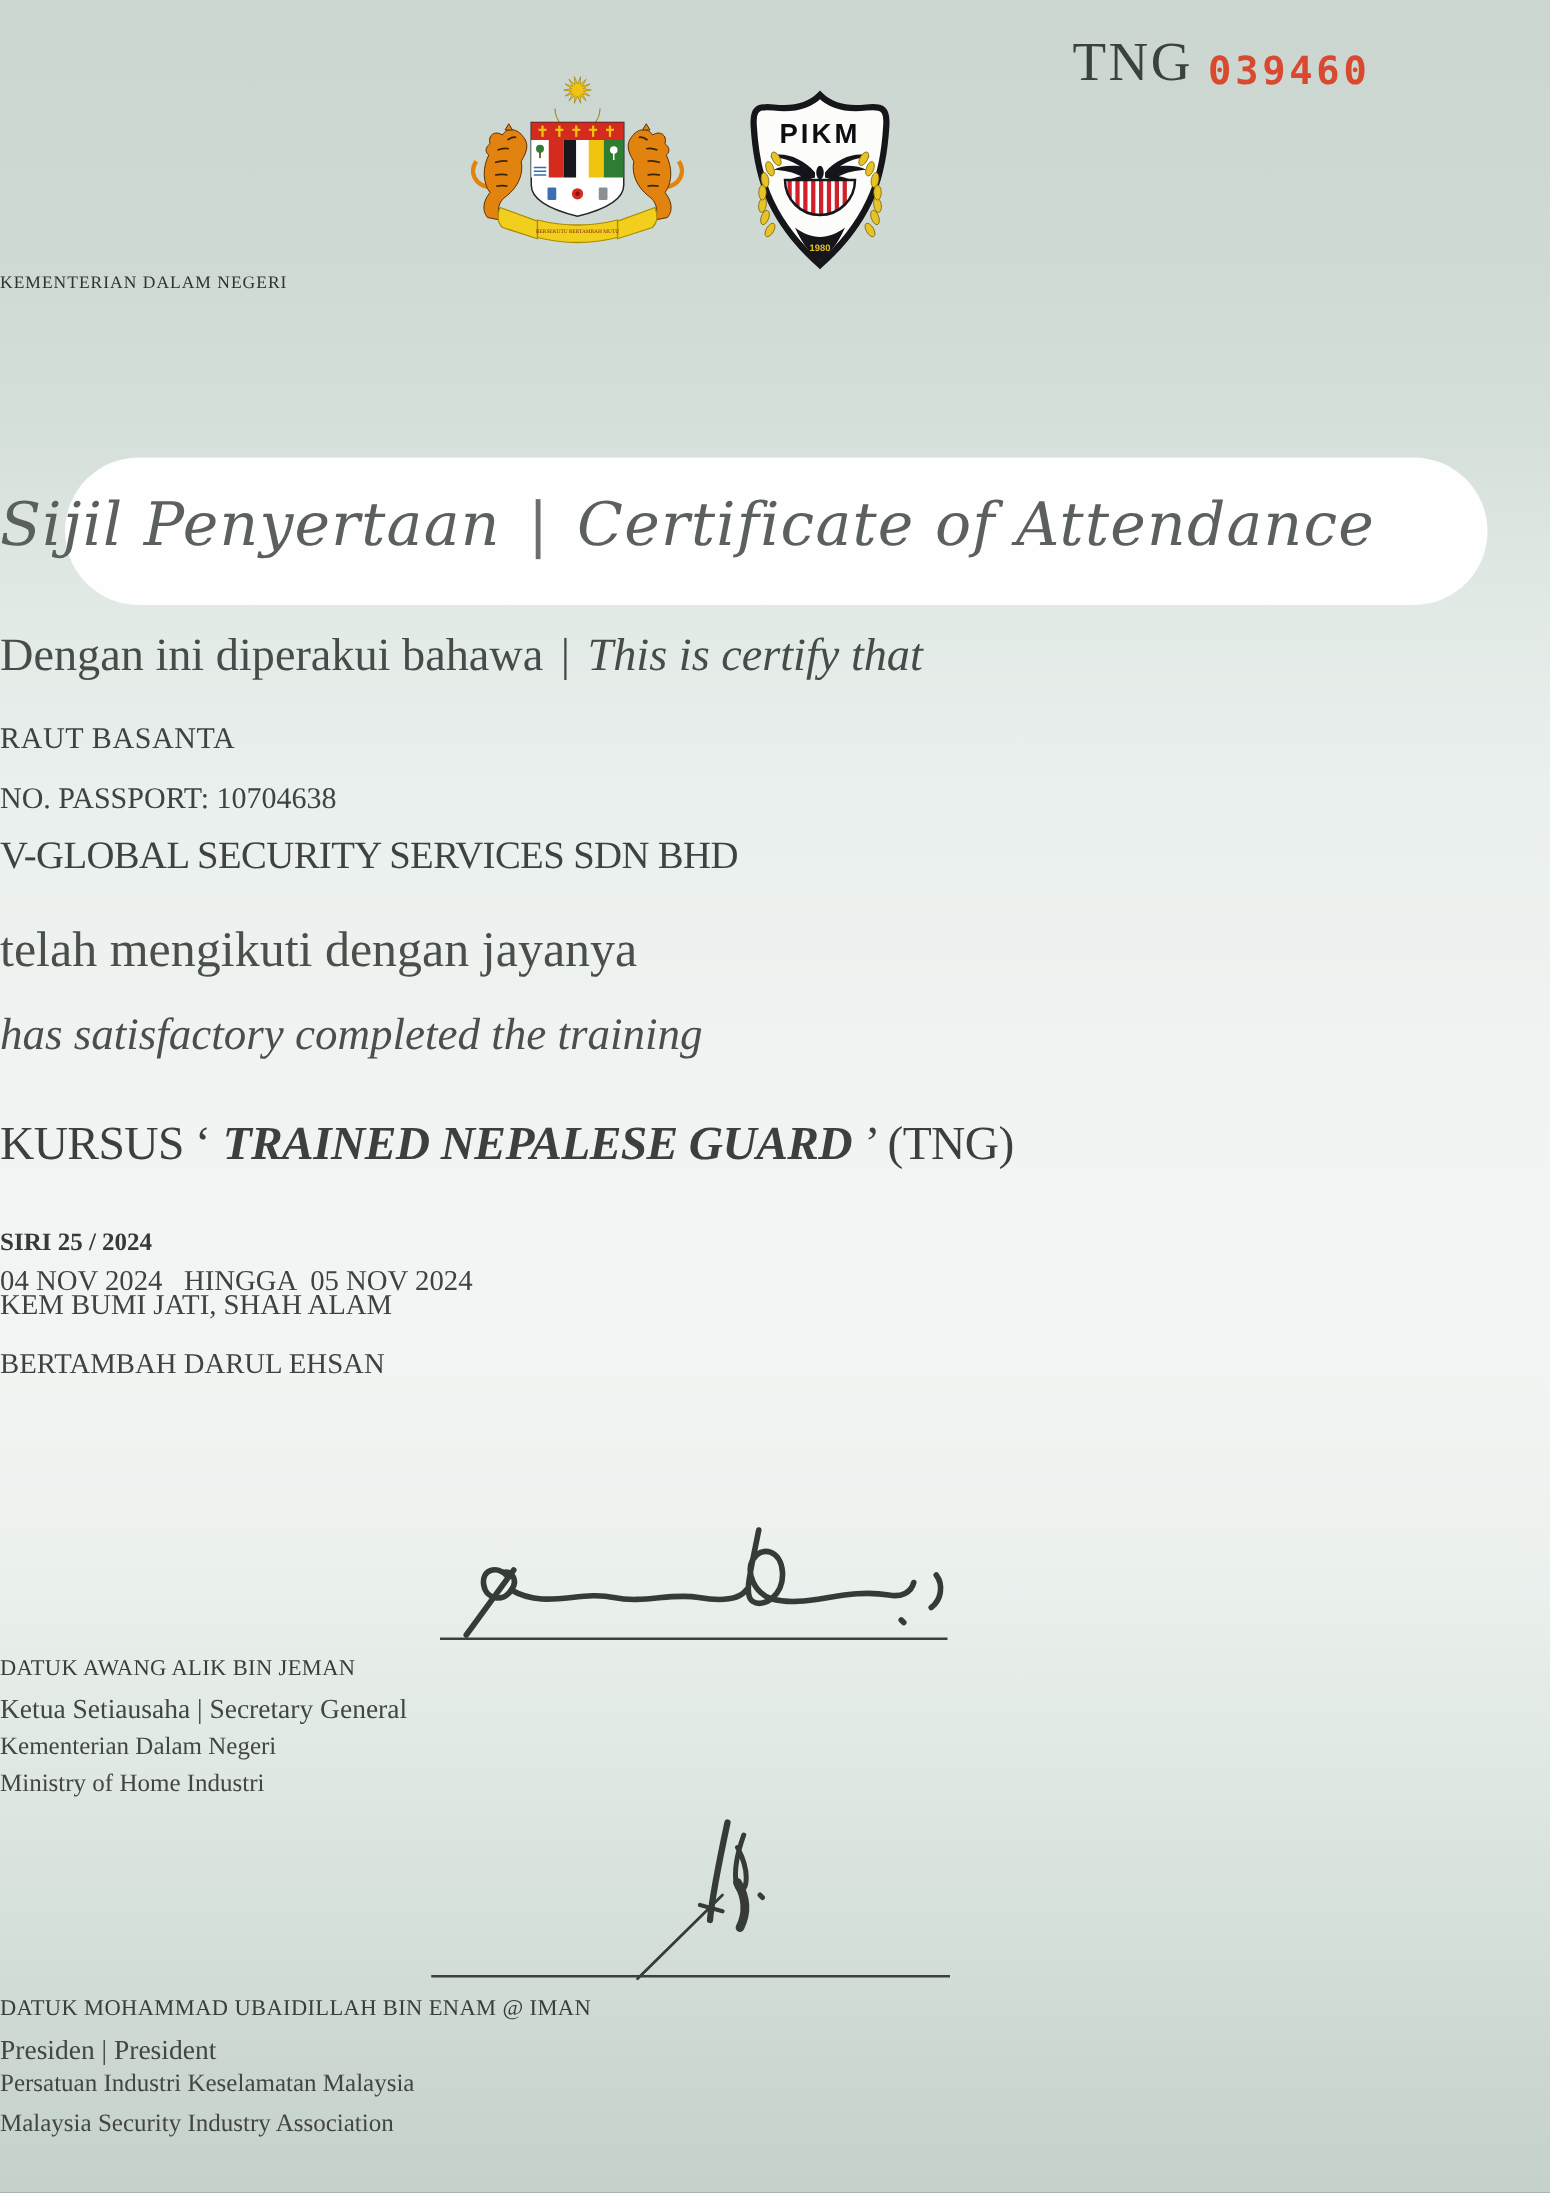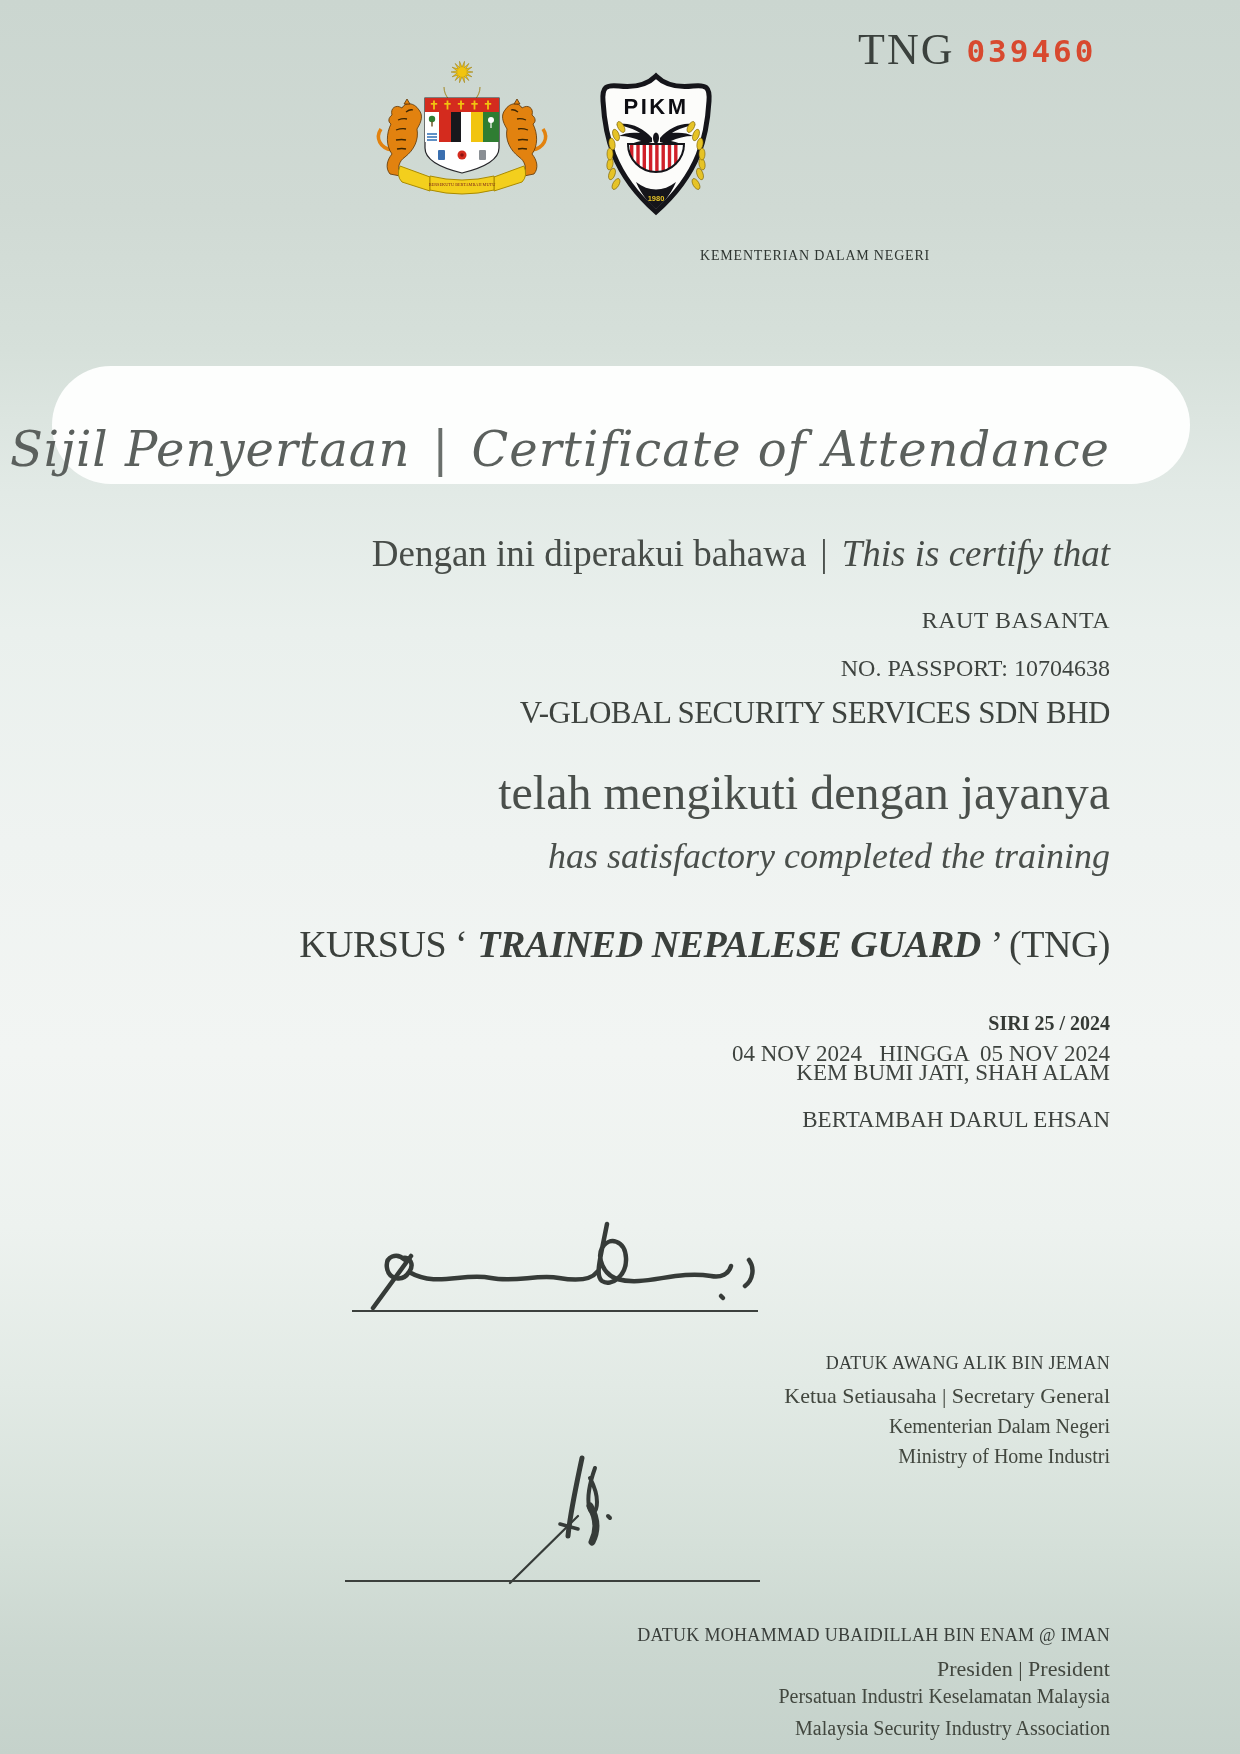--- a/index.html
+++ b/index.html
@@ -10,38 +10,38 @@
     margin:0 auto;
     overflow:hidden;
     background:linear-gradient(180deg,
       #cbd6d0 0%, #d0dad4 12%, #d6e0da 20%,
       #e2eae6 28%, #eaf0ed 36%, #eff3f1 48%,
       #f2f5f3 60%, #edf2ef 70%, #e2eae5 79%,
       #d5e0d9 88%, #cbd7d0 94%, #c5d2cb 100%);
     font-family:"Liberation Serif", serif;
     color:#3e433f;
   }
-  .row{position:absolute;left:0;width:1110px;text-align:right;margin-top:29px;}
-  .serial{position:absolute;top:24px;left:858px;display:flex;align-items:flex-start;}
+  .row{position:absolute;left:0;width:1110px;text-align:left;}
+  .serial{position:absolute;top:24px;left:858px;display:flex;align-items:flex-end;}
   .serial-prefix{font-size:44px;letter-spacing:2px;color:#3b413d;}
   .serial-digits{font-family:"DejaVu Sans Mono",monospace;font-weight:bold;font-size:31px;
     letter-spacing:3px;margin-left:12px;padding-top:9px;}
   .ministry{top:219px;font-size:14px;letter-spacing:0.8px;color:#2e3531;width:930px;}
   .pill{position:absolute;left:52px;right:50px;top:366px;height:118px;border-radius:60px;
     background:#fdfefd;}
   .title-line{top:392px;font-size:48px;font-style:italic;font-family:"DejaVu Serif",serif;
     color:#5b605d;letter-spacing:1px;}
   .title-line .sep{font-style:normal;font-weight:300;padding:0 22px;color:#6a6f6c;}
   .certify{top:503px;font-size:37px;color:#474c48;}
   .certify .sep{padding:0 14px;font-weight:300;}
   .certify .en{font-style:italic;}
   .recipient-name{top:578px;font-size:24px;letter-spacing:0.5px;font-family:Liberation Serif, serif;}
   .passport{top:626px;font-size:24px;}
   .company{top:666px;font-size:31px;letter-spacing:-0.5px;}
-  .completion-my{top:736px;font-size:48px;color:#4a4f4b;}
+  .completion-my{top:736px;font-size:40px;color:#4a4f4b;}
   .completion-en{top:806px;font-size:36px;font-style:italic;color:#4a4f4b;}
   .course{top:893px;font-size:38px;letter-spacing:-0.5px;color:#3b403c;}
   .course .course-name{font-weight:bold;font-style:italic;padding:0 10px;}
   .series{top:983px;font-size:20px;font-weight:bold;color:#353a36;}
   .dates{top:1012px;font-size:23px;white-space:pre;}
   .venue{top:1031px;font-size:23px;}
   .state{top:1078px;font-size:23px;}
   .sig-line{position:absolute;height:2px;background:#3c403d;}
   .sig1-line{left:352px;top:1310px;width:406px;}
   .sig2-line{left:345px;top:1580px;width:415px;}

